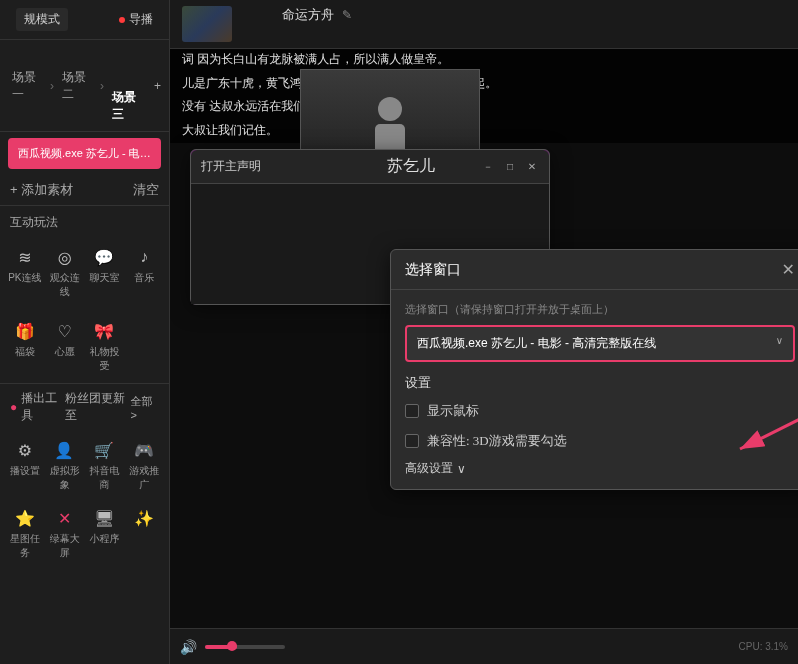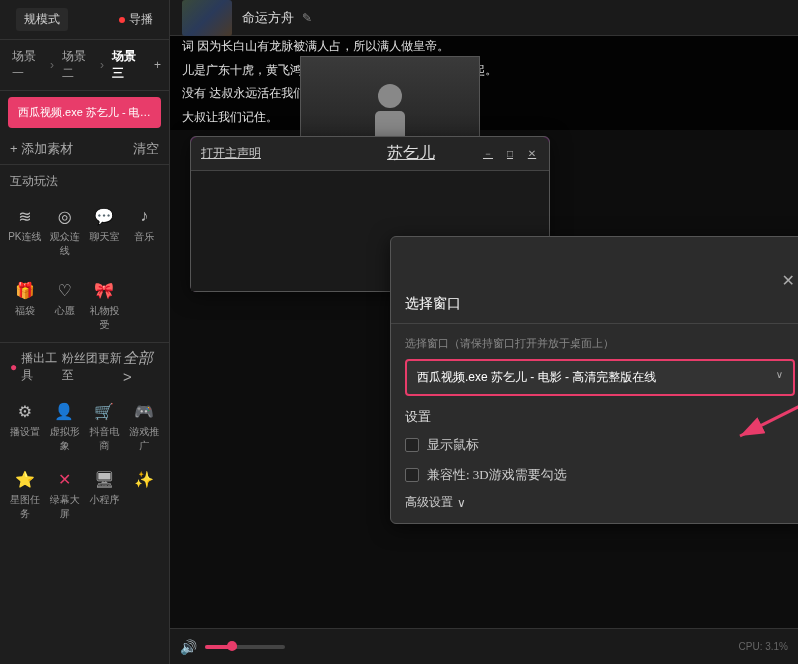--- a/index.html
+++ b/index.html
@@ -71,20 +71,21 @@
 
     .scene-tab {
       color: #aaa;
       cursor: pointer;
       padding: 2px 4px;
     }
 
     .scene-tab.active {
       color: #fff;
       font-weight: bold;
+      margin-top: 41px;
     }
 
     .scene-tab-arrow {
       color: #666;
     }
 
     .add-scene {
       color: #aaa;
       cursor: pointer;
       margin-left: 4px;
@@ -160,22 +161,21 @@
 
     .broadcast-tools-header .red-dot-label {
       color: #e83c6a;
       margin-right: 4px;
     }
 
     .broadcast-tools-header .all-link {
       margin-left: auto;
       color: #aaa;
       cursor: pointer;
-      font-size: 15px;
-      font-style: italic;
+      font-size: 11px;
     }
 
     .broadcast-grid {
       display: grid;
       grid-template-columns: repeat(4, 1fr);
       gap: 2px;
       padding: 2px 6px;
     }
 
     
@@ -185,25 +185,26 @@
       width: 628px;
       height: 664px;
       background: #111;
       display: flex;
       flex-direction: column;
     }
 
     
     .top-bar {
       display: flex;
-      align-items: center;
+      align-items: flex-start;
       padding: 6px 12px;
       background: #1a1a1a;
       border-bottom: 1px solid #333;
-      height: 36px;
+      height: 49px;
+      gap: 40px;
     }
 
     .thumbnail {
       width: 50px; height: 36px;
       background: #555;
       border-radius: 3px;
       overflow: hidden;
       position: relative;
     }
 
@@ -248,21 +249,20 @@
     }
 
     .window-dialog-bg {
       position: absolute;
       top: 100px; left: 20px;
       width: 360px;
       background: #701a75;
       border: 1px solid #555;
       border-radius: 6px;
       box-shadow: 0 4px 20px rgba(0,0,0,0.5);
-      text-decoration: underline;
     }
 
     .dialog-titlebar {
       display: flex;
       align-items: center;
       padding: 6px 10px;
       border-bottom: 1px solid #444;
       background: #252525;
       border-radius: 6px 6px 0 0;
     }
@@ -309,21 +309,20 @@
       display: flex;
       align-items: center;
       justify-content: space-between;
       padding: 10px 14px;
       border-bottom: 1px solid #444;
     }
 
     .select-dialog-title {
       font-size: 14px;
       color: #fff;
-      margin-top: 48px;
     }
 
     .close-btn {
       color: #aaa;
       cursor: pointer;
       font-size: 16px;
     }
 
     .select-dialog-body {
       padding: 12px 14px;

